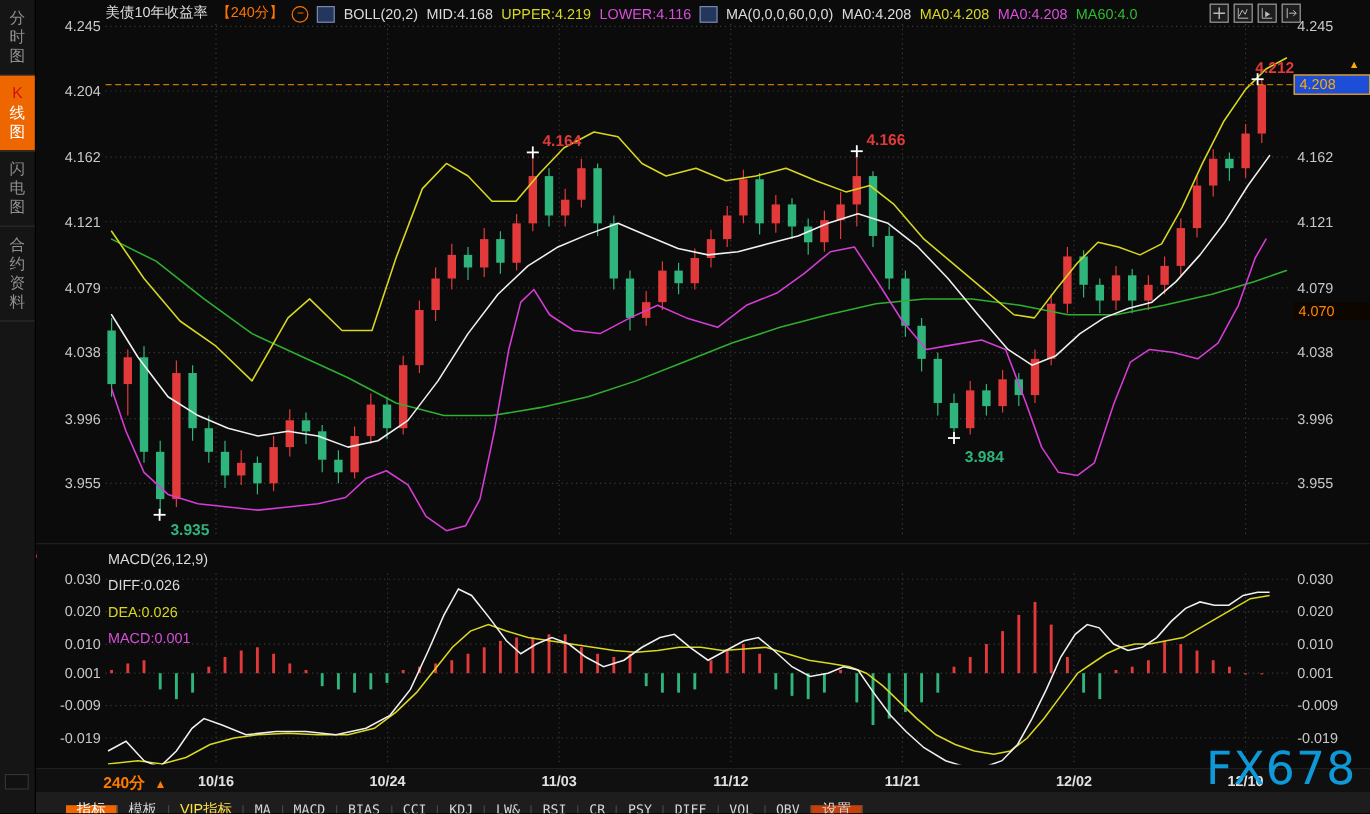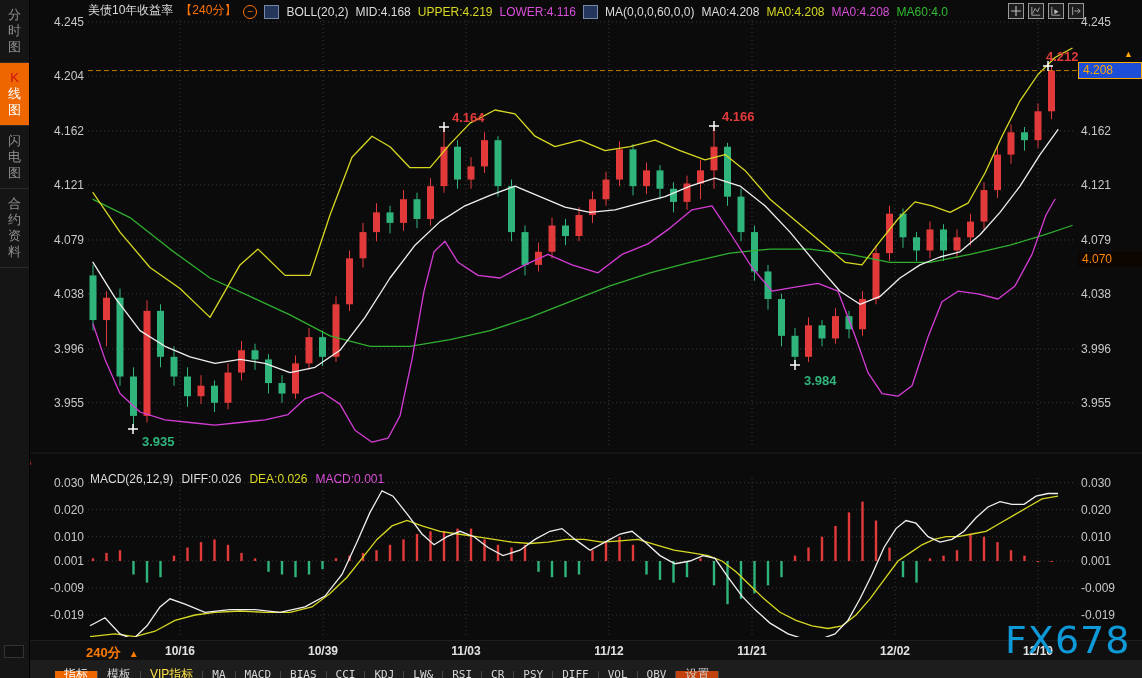--- a/index.html
+++ b/index.html
@@ -12,21 +12,21 @@
   .side-tab.active{background:#ee6600;color:#fff;}
   
   #main-header{position:absolute;left:88px;top:3px;height:16px;z-index:4;font-size:12px;white-space:nowrap;display:flex;align-items:flex-end;gap:7px;}
   .w{color:#dcdcdc}.o{color:#ff7300}.y{color:#d8d822}.m{color:#d94fd9}.g{color:#2fbb2f}
   .mini-chart-icon{display:inline-block;width:13px;height:12px;background:#24365c;border:1px solid #7688aa;}
   .collapse-icon{display:inline-flex;width:12px;height:12px;border:1px solid #ff7300;border-radius:50%;color:#ff7300;
     align-items:center;justify-content:center;font-size:10px;line-height:10px;}
   #tr-icons{position:absolute;left:1008px;top:3px;z-index:4;display:flex;gap:4px;}
   .tr-icon{width:14px;height:14px;border:1px solid #9a9a9a;background:#1d1d1d;display:flex;align-items:center;justify-content:center;}
   
-  #macd-header{position:absolute;left:90px;top:472px;z-index:4;font-size:12px;white-space:nowrap;display:flex;gap:8px;}
+  #macd-header{position:absolute;left:90px;top:459px;z-index:4;font-size:12px;white-space:nowrap;display:flex;gap:8px;flex-direction:column;}
   #macd-alert-icon{position:absolute;left:18px;top:456px;width:11px;height:11px;border:1px dashed #e03030;border-radius:50%;z-index:4;}
   #macd-alert-icon::after{content:"";position:absolute;left:3px;top:3px;width:5px;height:5px;border-radius:50%;background:#e03030;}
   
   #price-tag{position:absolute;left:1078px;top:62px;width:58px;height:15px;border:1px solid #ffaa00;background:#1d4ed8;
     color:#ffaa00;font-size:12px;line-height:15px;padding-left:4px;z-index:4;}
   #price-tag-arrow{position:absolute;left:1124px;top:49px;color:#ffaa00;font-size:9px;z-index:4;}
   #price-marker{position:absolute;left:1078px;top:252px;width:62px;height:15px;background:#0d0500;
     color:#ff8800;font-size:12px;line-height:15px;padding-left:4px;z-index:4;}
   
   #xaxis-row{position:absolute;left:30px;right:0;top:640px;height:20px;background:#101010;border-top:1px solid #1e1e1e;z-index:3;}
@@ -429,21 +429,21 @@
 
   <div id="price-tag">4.208</div>
   <div id="price-tag-arrow">▲</div>
   <div id="price-marker">4.070</div>
 
   <div id="xaxis-row">
     <span id="period-selector">
       <span>240分</span><span class="tri">▲</span>
     </span>
   <span class="date-label" style="left: 150px;">10/16</span>
-      <span class="date-label" style="left: 293px;">10/39</span>
+      <span class="date-label" style="left: 293px;">10/24</span>
       <span class="date-label" style="left: 436px;">11/03</span>
       <span class="date-label" style="left: 579px;">11/12</span>
       <span class="date-label" style="left: 722px; text-align: center;">11/21</span>
       <span class="date-label" style="left: 865px;">12/02</span>
       <span class="date-label" style="left: 1008px;">12/10</span>
     </div>
 
   <div id="corner-handle"></div>
   <div id="toolbar">
       <div class="tb-item active">指标</div>

